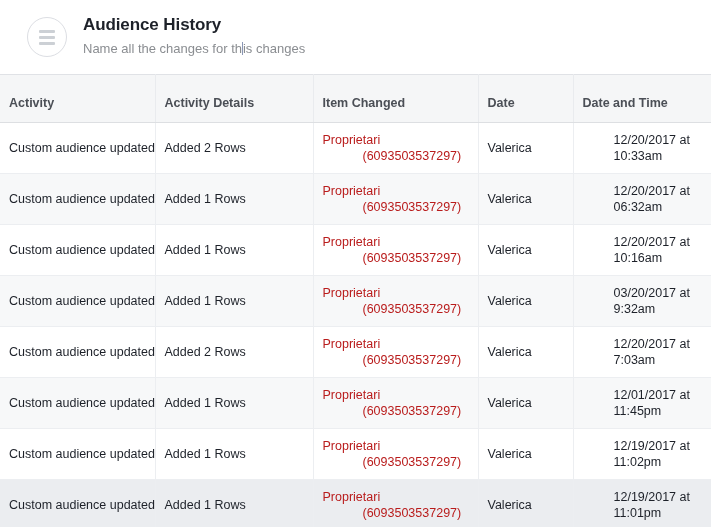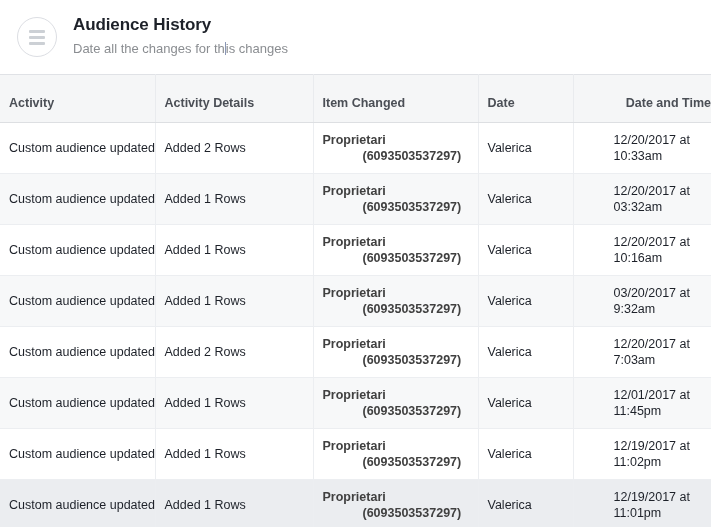--- a/index.html
+++ b/index.html
@@ -20,21 +20,21 @@
     width: 711px;
     height: 527px;
     position: relative;
     background: #fff;
   }
 
   
   .page-header {
     display: flex;
     align-items: flex-start;
-    padding: 13px 0 0 8px;
+    padding: 13px 0 0 18px;
     height: 74px;
     box-sizing: border-box;
     background: #fff;
   }
   .menu-button {
     width: 40px;
     height: 40px;
     border-radius: 50%;
     border: 1px solid #dcdee3;
     box-sizing: border-box;
@@ -104,21 +104,21 @@
     border-right: 1px solid #e9ebee;
     text-align: left;
     font-size: 12.5px;
     font-weight: bold;
     color: #4b4f56;
     padding: 10px 0 2px 9px;
     height: 48px;
     box-sizing: border-box;
     white-space: nowrap;
   }
-  .history-table thead th:last-child { border-right: none; text-align: right; }
+  .history-table thead th:last-child { border-right: none; }
 
   .history-table tbody td {
     border-bottom: 1px solid #eceef1;
     border-right: 1px solid #eceef1;
     padding: 9px 8px 9px 9px;
     vertical-align: middle;
     height: 46px;
     box-sizing: border-box;
     color: #1d2129;
     line-height: 16px;
@@ -127,43 +127,42 @@
 
   tbody tr.row-even td { background: #fff; }
   tbody tr.row-odd  td { background: #f7f8f9; }
   tbody tr.row-hover td { background: #ebedf0; }
 
   td.cell-activity { color: #1d2129; white-space: nowrap; }
   td.cell-details  { color: #9197a3; margin-left: 20px; }
   td.cell-name     { color: #1d2129; }
   td.cell-date     { color: #1d2129; }
   td.cell-item a {
-    color: #404040;
+    color: #b91c1c;
     text-decoration: none;
     display: block;
     line-height: 16px;
-    font-weight: bold;
   }
   .item-name { display: block; }
   .item-id   { display: block; margin-left: 40px; }
 </style>
 </head>
 <body>
 
 <div class="page">
 
   <div class="page-header">
     <div class="menu-button">
       <span class="bar"></span>
       <span class="bar"></span>
       <span class="bar"></span>
     </div>
     <div class="header-text">
       <h1 class="title">Audience History</h1>
-      <p class="subtitle"><span>Date all the changes for th</span><span class="text-caret"></span><span>is changes</span></p>
+      <p class="subtitle"><span>Name all the changes for th</span><span class="text-caret"></span><span>is changes</span></p>
     </div>
   </div>
 
   <table class="history-table">
     <colgroup>
       <col class="c-activity">
         <col class="c-details">
         <col class="c-item">
         <col class="c-name">
         <col class="c-date">
@@ -193,21 +192,21 @@
         <tr class="row-odd">
           <td class="cell-activity">Custom audience updated</td>
           <td class="cell-details">Added 1 Rows</td>
           <td class="cell-item">
             <a href="#">
               <span class="item-name">Proprietari</span>
               <span class="item-id">(6093503537297)</span>
             </a>
           </td>
           <td class="cell-name">Valerica</td>
-          <td class="cell-date">12/20/2017 at 03:32am</td>
+          <td class="cell-date">12/20/2017 at 06:32am</td>
         </tr>
         <tr class="row-even">
           <td class="cell-activity">Custom audience updated</td>
           <td class="cell-details">Added 1 Rows</td>
           <td class="cell-item">
             <a href="#">
               <span class="item-name">Proprietari</span>
               <span class="item-id">(6093503537297)</span>
             </a>
           </td>

